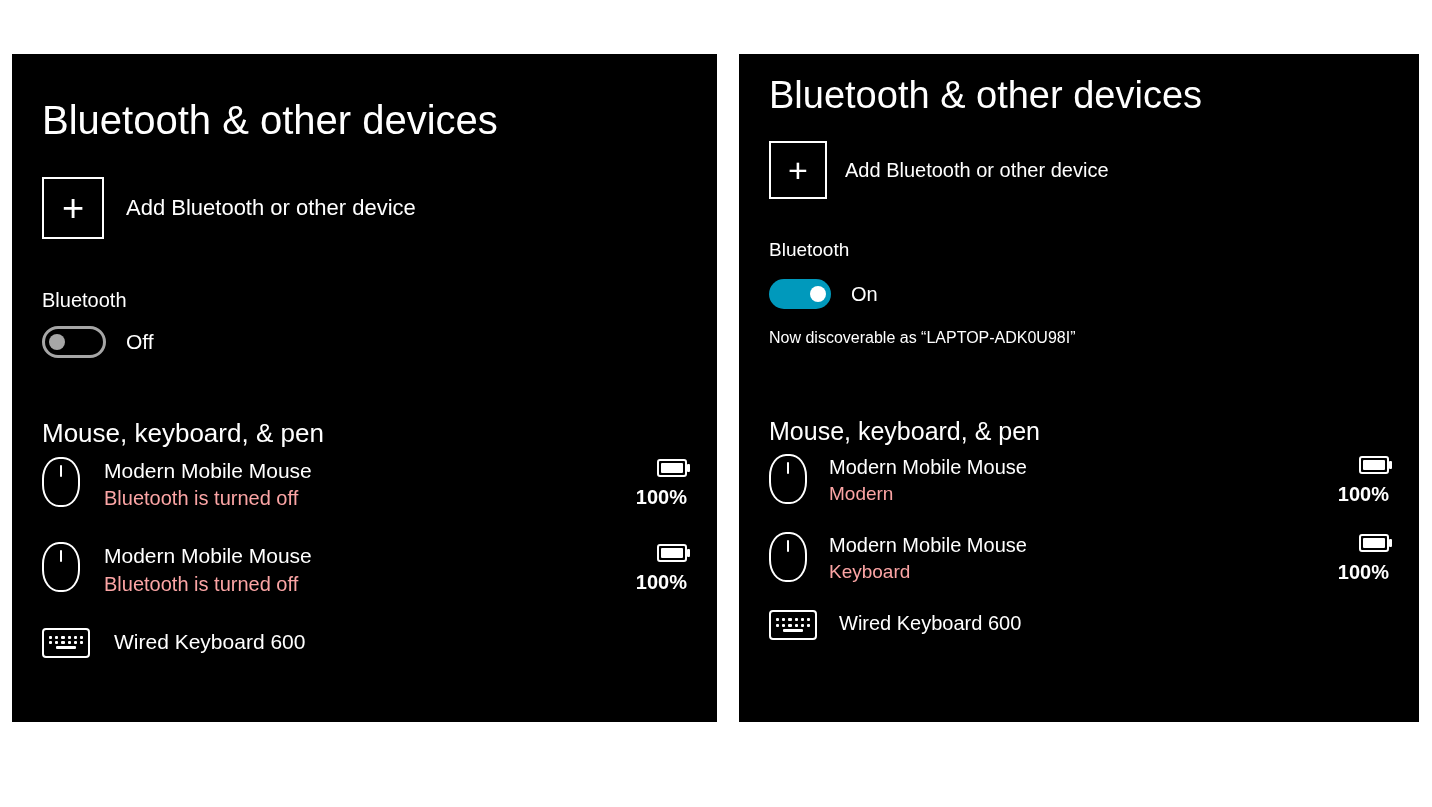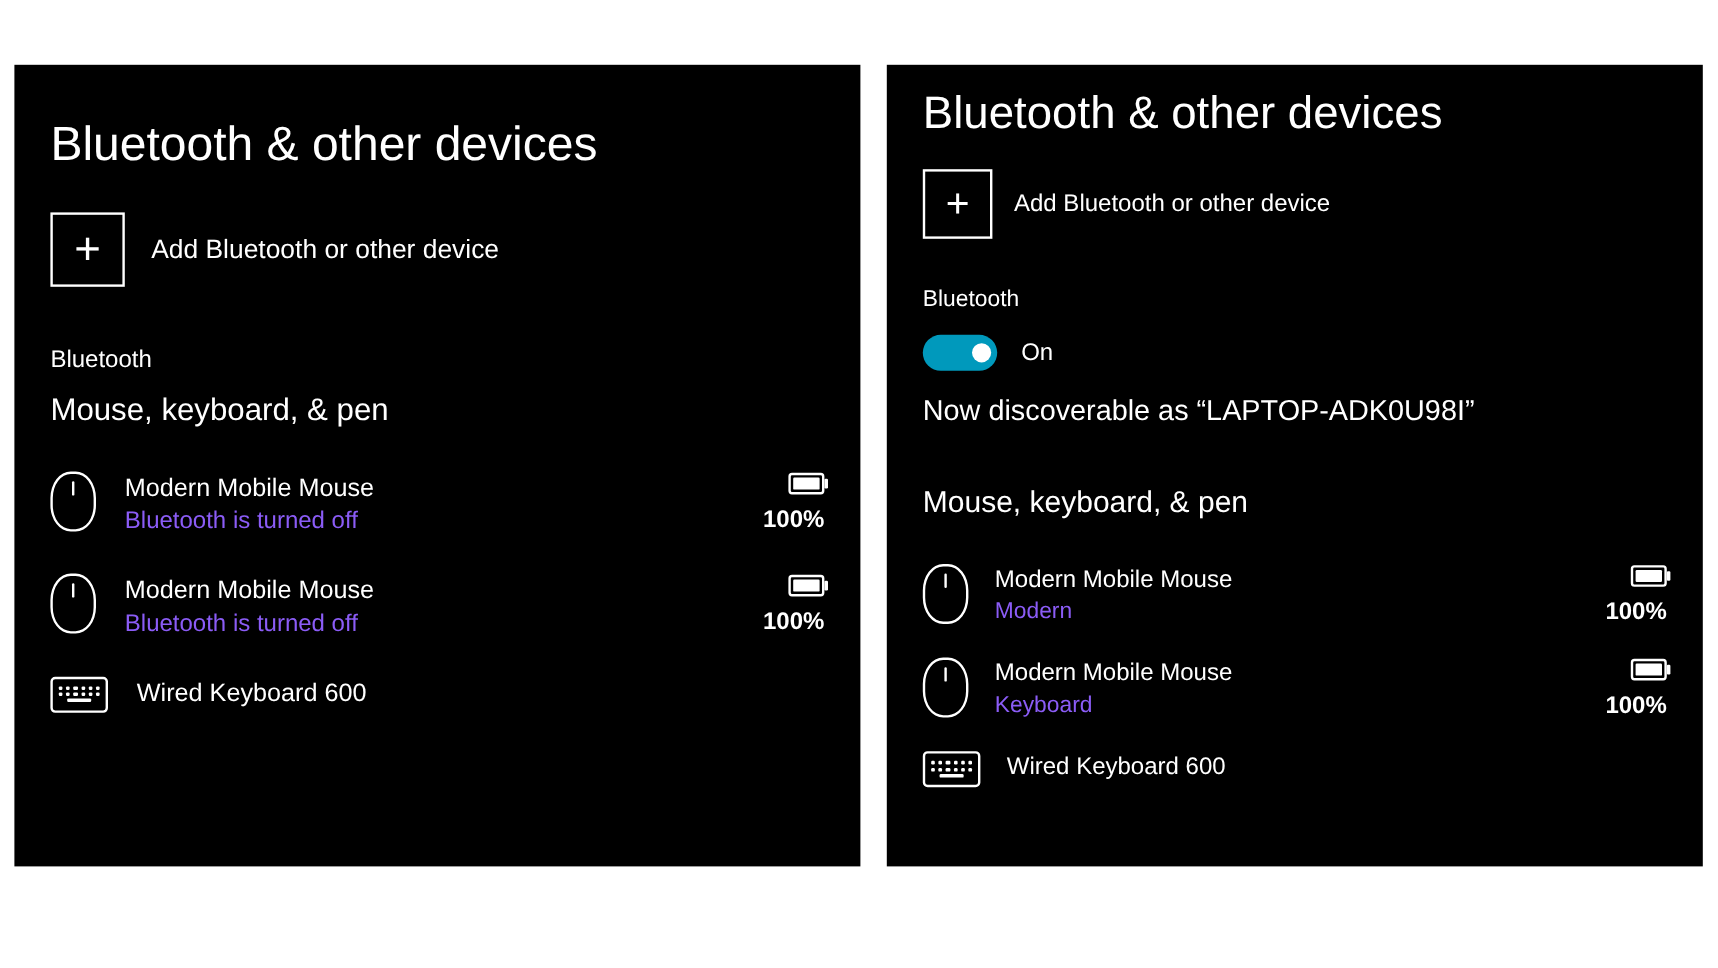--- a/index.html
+++ b/index.html
@@ -121,29 +121,29 @@
     background: #ffffff;
     border-radius: 50%;
   }
   .toggle-state {
     font-size: 21px;
     font-weight: 400;
   }
   .panel-right .toggle-state { font-size: 20px; text-align: right; }
 
   .discoverable {
-    font-size: 24px;
+    font-size: 16px;
     font-weight: 400;
-    margin-bottom: 48px;
+    margin-bottom: 70px;
   }
 
   .section-title {
     font-size: 26px;
     font-weight: 400;
-    margin-bottom: 36px;
+    margin-bottom: 8px;
   }
   .panel-right .section-title { font-size: 25px; }
 
   .device-row {
     display: flex;
     gap: 24px;
     margin-bottom: 30px;
     cursor: pointer;
   }
   .panel-right .device-row { gap: 22px; margin-bottom: 24px; }
@@ -158,21 +158,21 @@
     font-weight: bold;
   }
 
   .device-name {
     font-size: 21px;
     font-weight: 400;
     line-height: 1.35;
   }
   .device-status {
     font-size: 20px;
-    color: #8b5cf6;
+    color: #fca5a5;
     line-height: 1.35;
   }
   .panel-right .device-name   { font-size: 20px; }
   .panel-right .device-status { font-size: 19px; }
 
   
   .mouse-icon {
     width: 34px;
     height: 46px;
     border: 2.5px solid #ffffff;
@@ -257,20 +257,24 @@
 
   <div class="panel panel-left">
     <div class="page-title">Bluetooth &amp; other devices</div>
 
     <div class="add-device">
       <div class="plus-box">+</div>
       <div class="add-label">Add Bluetooth or other device</div>
     </div>
 
     <div class="bt-label">Bluetooth</div>
+    <div class="toggle-row">
+      <div class="toggle-off"></div>
+      <div class="toggle-state">Off</div>
+    </div>
 
     <div class="section-title">Mouse, keyboard, &amp; pen</div>
 
     <div class="device-row">
       <div class="device-icon">
           <div class="mouse-icon"></div>
         </div>
       <div class="device-info">
         <div class="device-name">Modern Mobile Mouse</div>
         <div class="device-status">Bluetooth is turned off</div>

